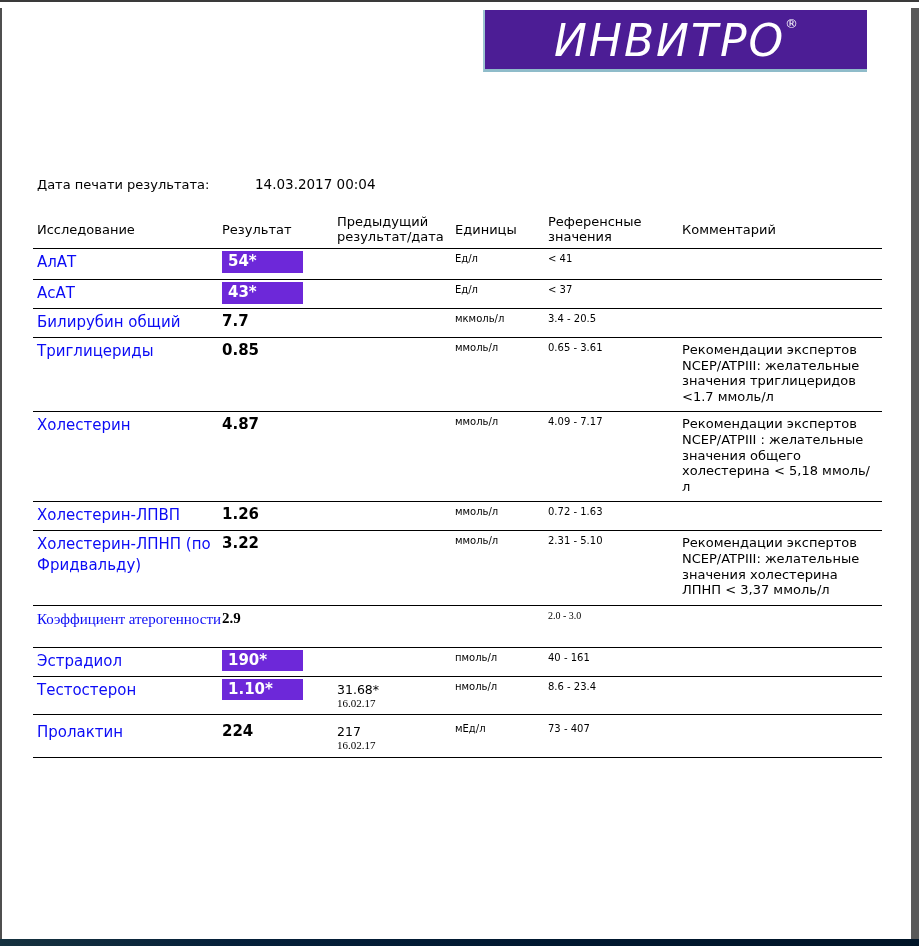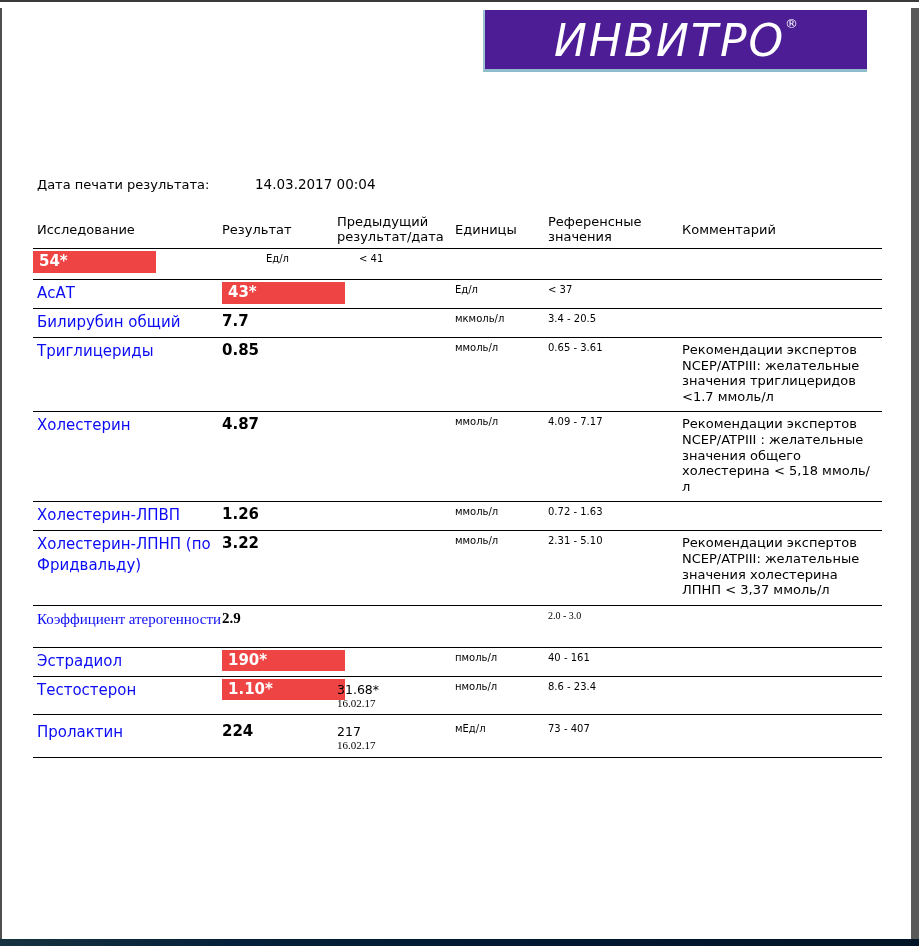--- a/index.html
+++ b/index.html
@@ -35,21 +35,21 @@
   .c-res {width:115px;flex:none;}
   .c-prev{width:118px;flex:none;}
   .c-unit{width:93px;flex:none;}
   .c-ref {width:134px;flex:none;}
   .c-com {width:196px;flex:none;}
   .thead .c-name{padding-left:4px;}
 
   .row .c-name{color:#0b0bf5;font-size:15px;line-height:1.35;}
   .row .c-res{font-size:15px;font-weight:bold;color:#000;}
   .resval{display:inline-block;line-height:1.25;}
-  .resval.flag{background:#ef4444;color:#fff;width:123px;box-sizing:border-box;
+  .resval.flag{background:#6d28d9;color:#fff;width:81px;box-sizing:border-box;
                padding:1px 0 2px 6px;margin-top:-1px;}
   .row .c-prev{font-size:12.5px;color:#000;line-height:1.2;padding-top:2px;}
   .prev-date{font-size:11px;font-family:Liberation Serif, serif;}
   .row .c-unit,.row .c-ref{font-size:10px;color:#000;padding-top:1px;}
   .row .c-com{font-size:13px;color:#000;line-height:1.2;padding-top:1px;padding-bottom:3px;}
 
   
   .row:nth-child(1){min-height:23px;}
   .row:nth-child(4){min-height:47px;}
   .row:nth-child(5){min-height:53px;}
@@ -80,20 +80,21 @@
     <div class="thead">
       <div class="c-name">Исследование</div>
       <div class="c-res">Результат</div>
       <div class="c-prev">Предыдущий результат/дата</div>
       <div class="c-unit">Единицы</div>
       <div class="c-ref">Референсные значения</div>
       <div class="c-com">Комментарий</div>
     </div>
     <div id="tbody">
         <div class="row">
+          <div class="c-name">АлАТ</div>
           <div class="c-res"><div class="resval flag">54*</div></div>
           <div class="c-prev"></div>
           <div class="c-unit">Ед/л</div>
           <div class="c-ref">&lt; 41</div>
           <div class="c-com"></div>
         </div>
         <div class="row">
           <div class="c-name">АсАТ</div>
           <div class="c-res"><div class="resval flag">43*</div></div>
           <div class="c-prev"></div>

